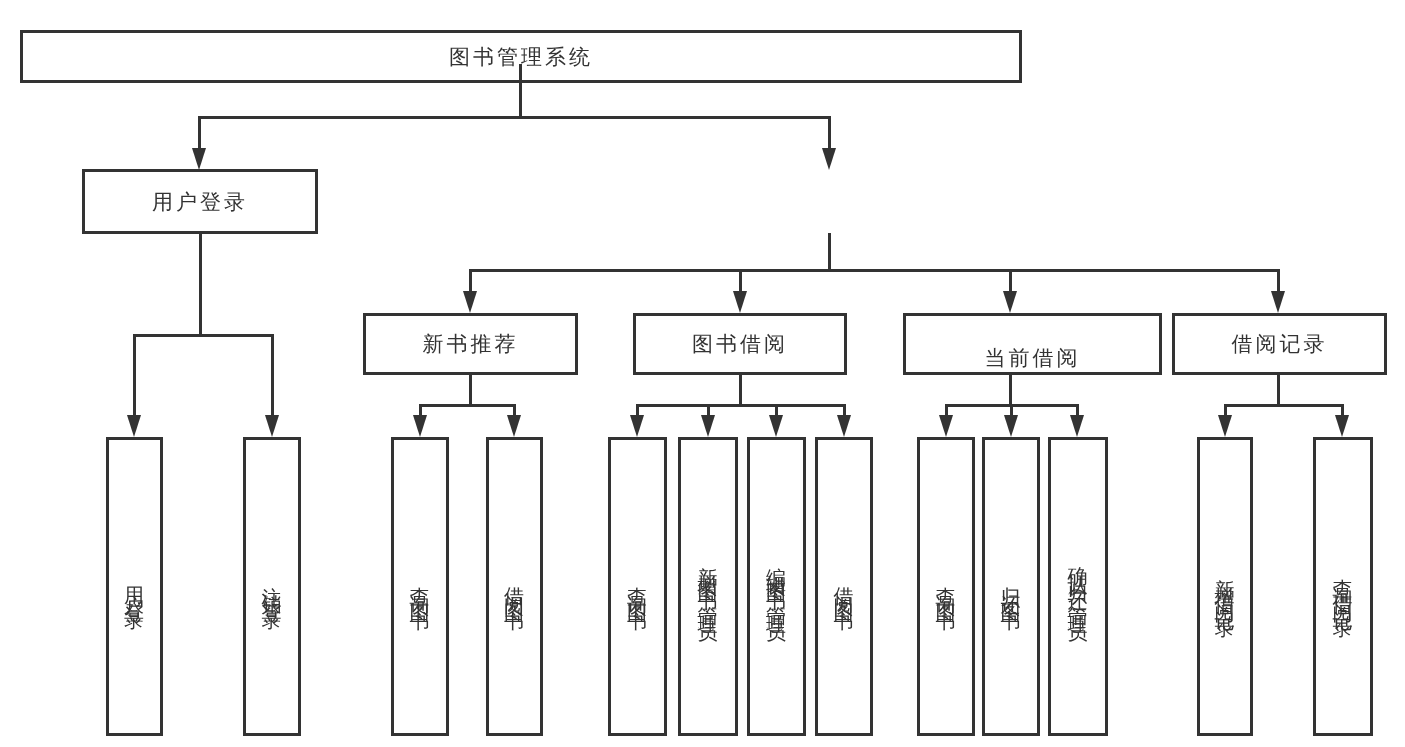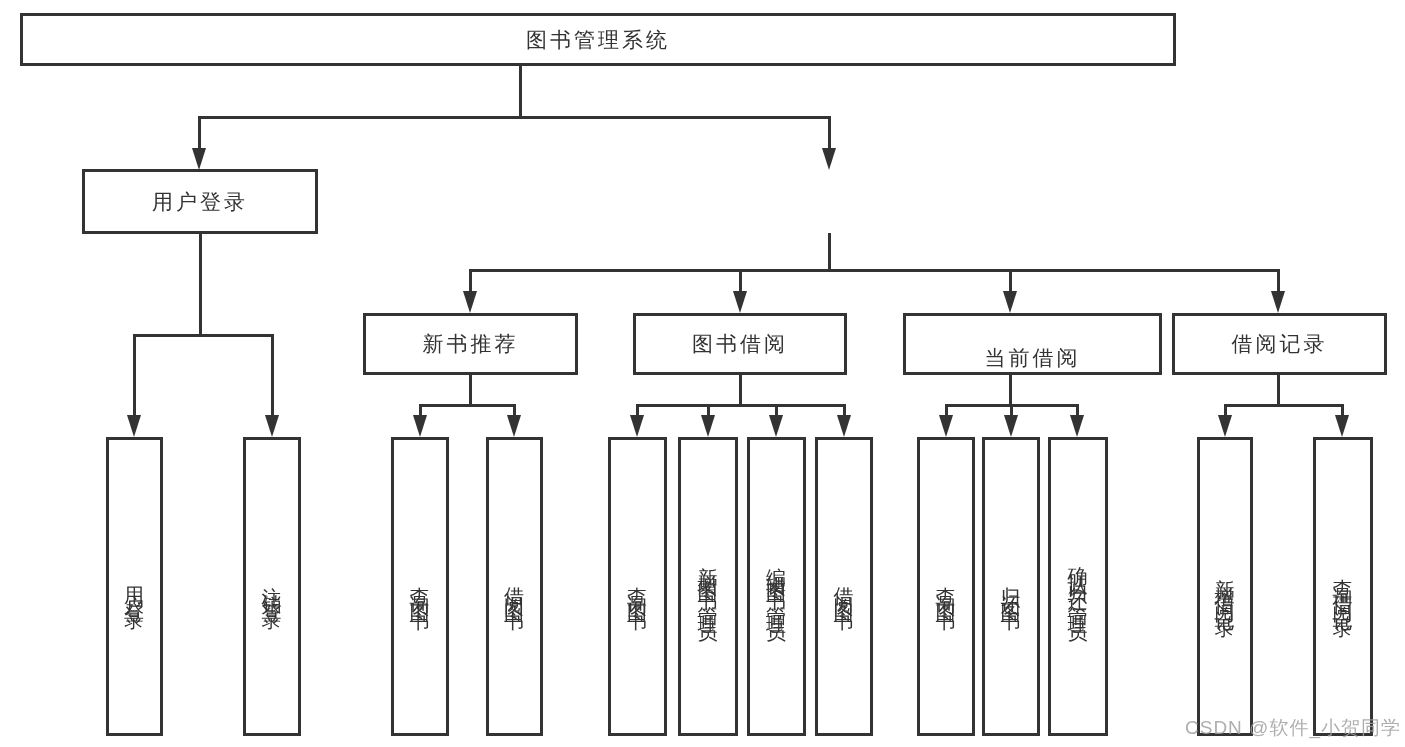--- a/index.html
+++ b/index.html
@@ -26,21 +26,21 @@
   .watermark{
     position:absolute;left:1185px;top:715px;z-index:5;
     font-size:19px;letter-spacing:1px;color:rgba(160,160,160,0.85);white-space:nowrap;
   }
 </style>
 </head>
 <body>
 
 <div class="canvas">
 
-  <div class="node" style="left:20px;top:13px;width:1156px;height:53px;">
+  <div class="node" style="left:20px;top:30px;width:1002px;height:53px;">
     <span class="hlabel">图书管理系统</span>
   </div>
 
   <div class="vline" style="left:519px;top:64px;height:54px;"></div>
   <div class="hline" style="left:198px;top:116px;width:633px;"></div>
   <div class="vline" style="left:198px;top:116px;height:36px;"></div>
   <div class="arrow" style="left:192px;top:148px;"></div>
   <div class="vline" style="left:828px;top:116px;height:36px;"></div>
   <div class="arrow" style="left:822px;top:148px;"></div>
 
@@ -150,15 +150,14 @@
   <div class="vline" style="left:1341px;top:404px;height:14px;"></div>
   <div class="arrow" style="left:1335px;top:415px;"></div>
 
   <div class="node leaf" style="left:1197px;top:437px;width:56px;height:299px;">
     <span class="vlabel">新增借阅记录</span>
   </div>
   <div class="node leaf" style="left:1313px;top:437px;width:60px;height:299px;">
     <span class="vlabel">查询借阅记录</span>
   </div>
 
-  <div class="watermark">CSDN @软件_小贺同学</div>
 
 </div>
 
 </body></html>

